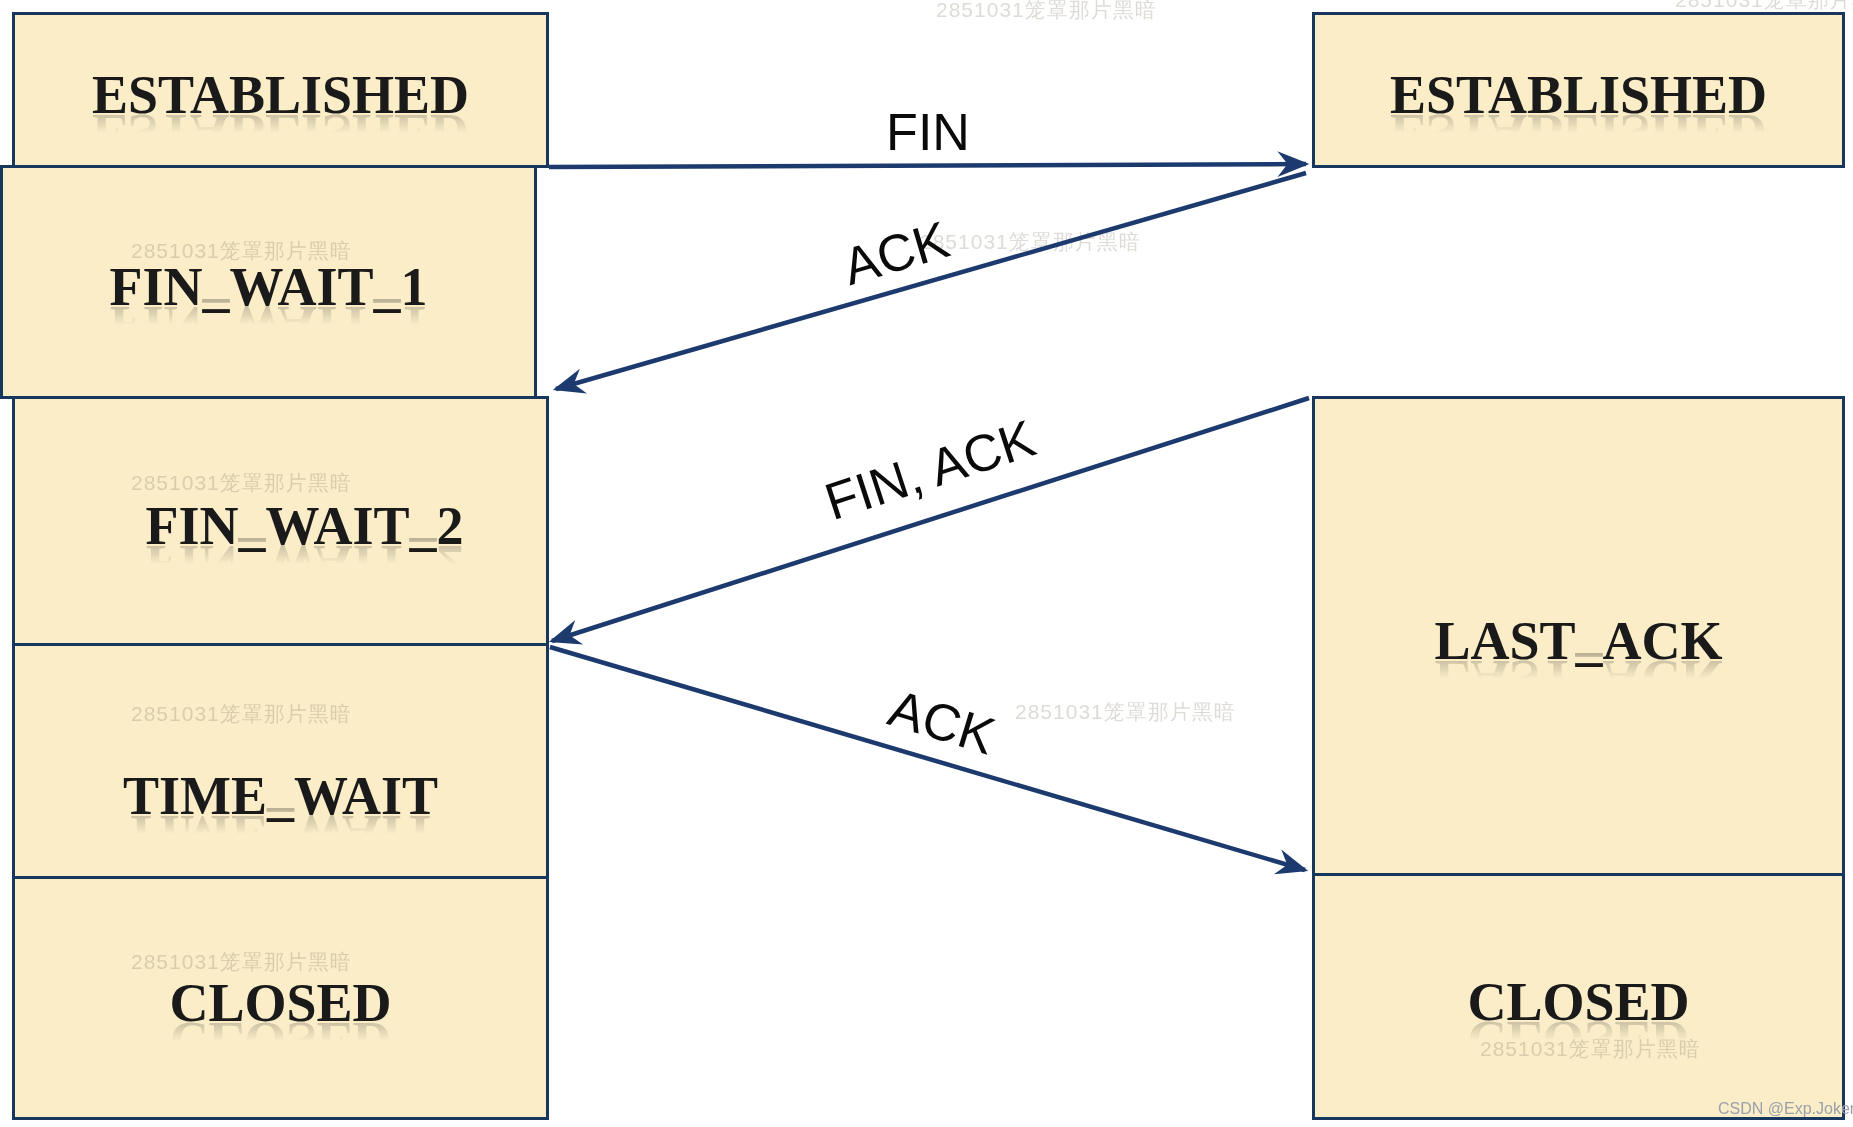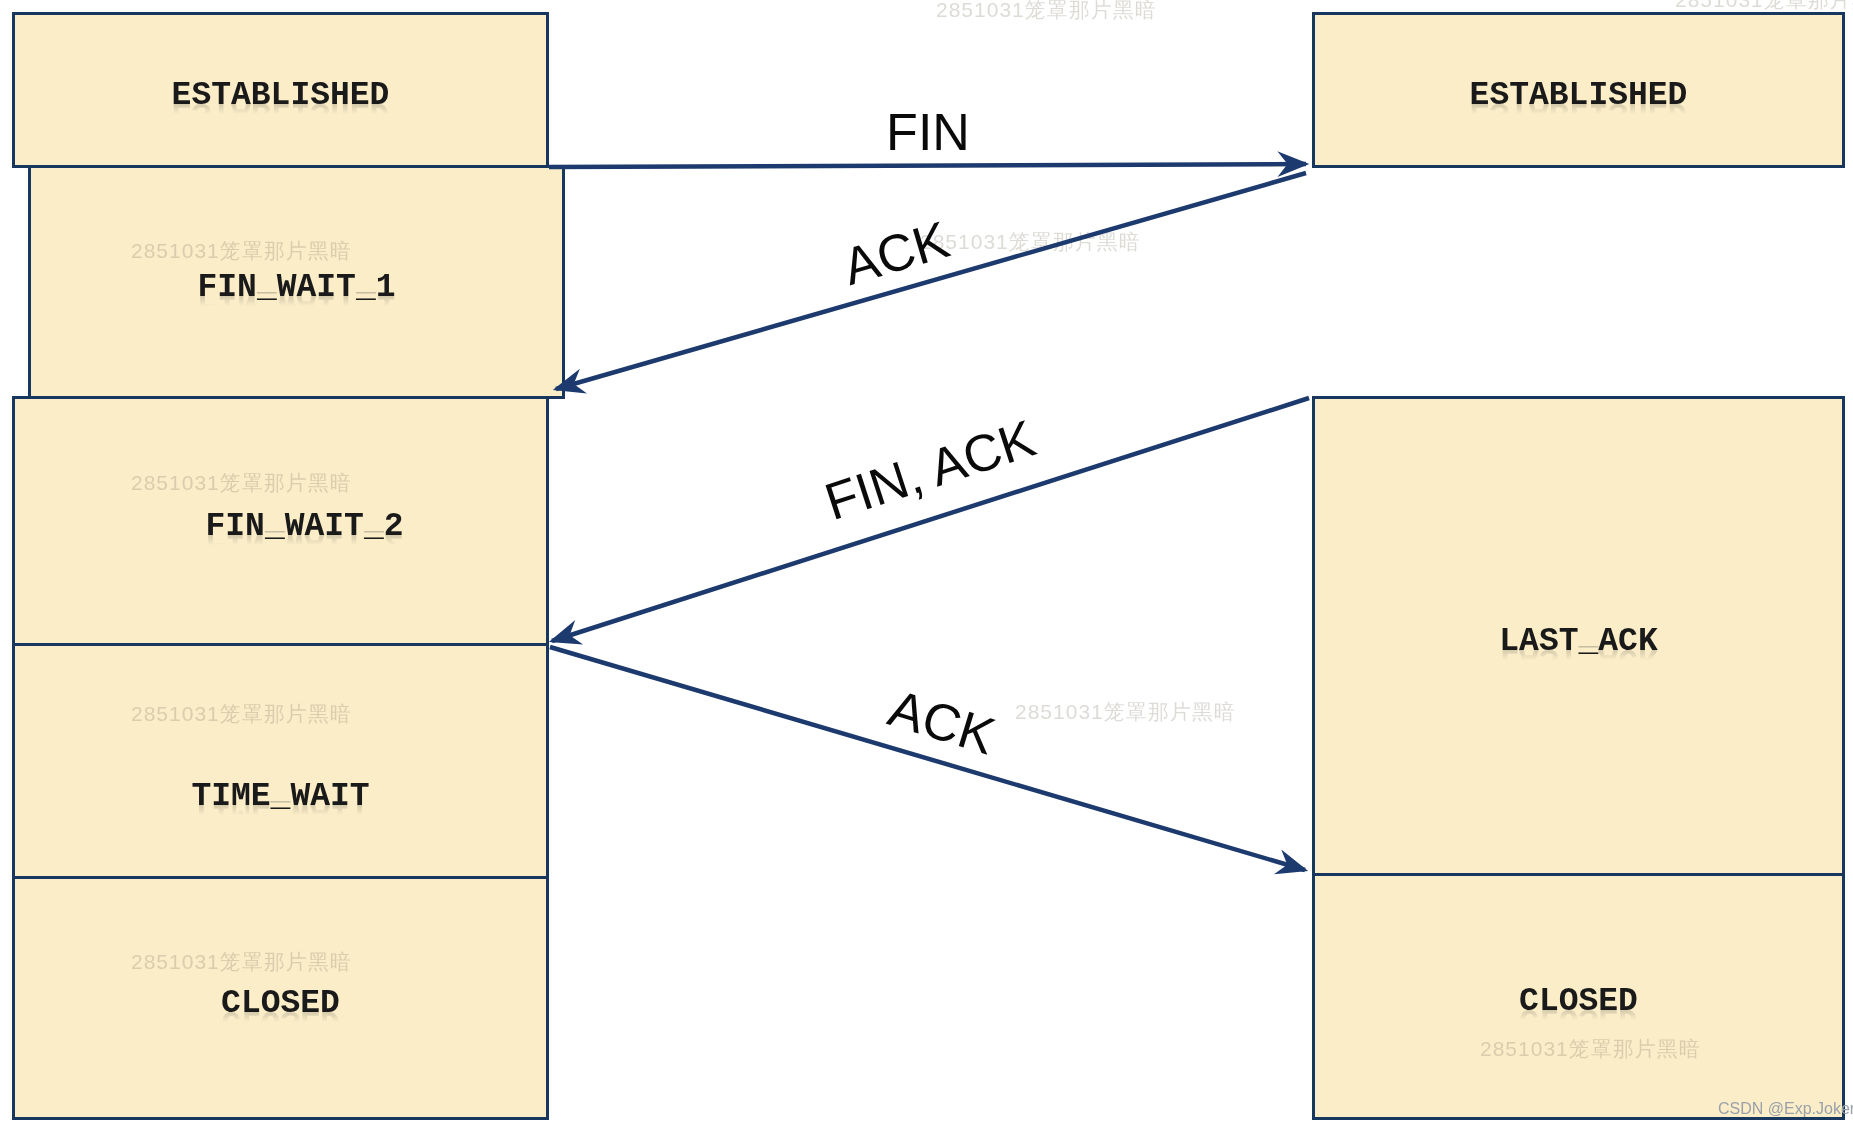--- a/index.html
+++ b/index.html
@@ -13,31 +13,31 @@
   
   .box{
     position:absolute;
     background:#FAEDC8;
     border:3px solid #17375E;
     box-sizing:border-box;
     display:flex;align-items:center;justify-content:center;
     z-index:1;
   }
   .state{
-    font-family:Liberation Mono, monospace;
+    font-family:Liberation Serif, serif;
     font-weight:bold;
-    font-size:33px;
+    font-size:54px;
     line-height:1;
     color:#1a1a1a;
     padding-top:10px;
     display:inline-block;
     -webkit-box-reflect: below -16px linear-gradient(transparent 58%, rgba(0,0,0,0.30));
   }
   .b-l1{left:12px;  top:12px;  width:537px; height:156px;}
-  .b-l2{left:28px;  top:165px; width:537px; height:234px;}
+  .b-l2{left:0;  top:165px; width:537px; height:234px;}
   .b-l3{left:12px;  top:396px; width:537px; height:250px;padding-left:48px;}
   .b-l4{left:12px;  top:643px; width:537px; height:296px;}
   .b-l5{left:12px;  top:876px; width:537px; height:244px;}
   .b-r1{left:1312px;top:12px;  width:533px; height:156px;}
   .b-r2{left:1312px;top:165px; width:533px; height:234px;}
   .b-r3{left:1312px;top:396px; width:533px; height:480px;}
   .b-r4{left:1312px;top:873px; width:533px; height:247px;}
 
   
   .arrows{

